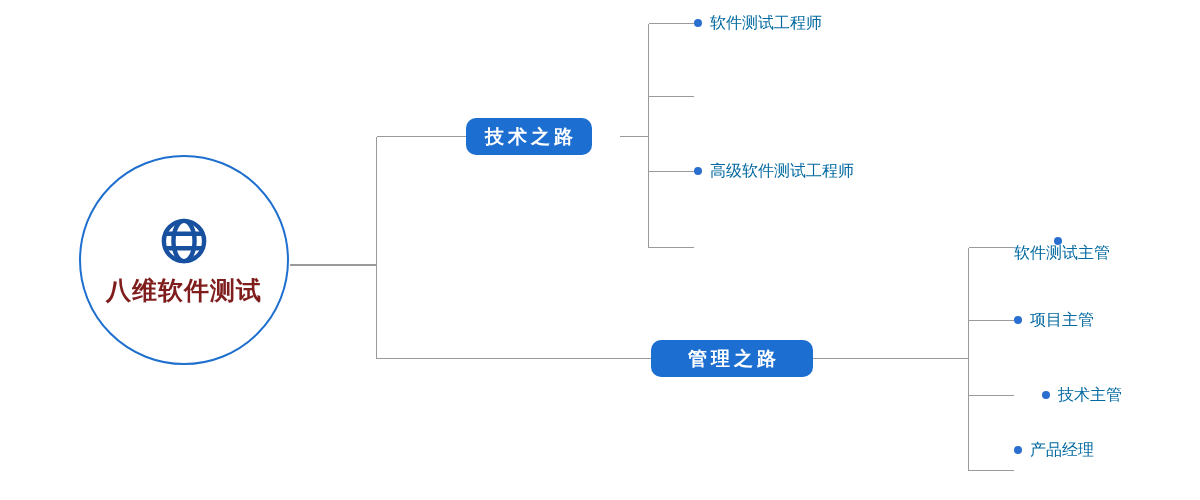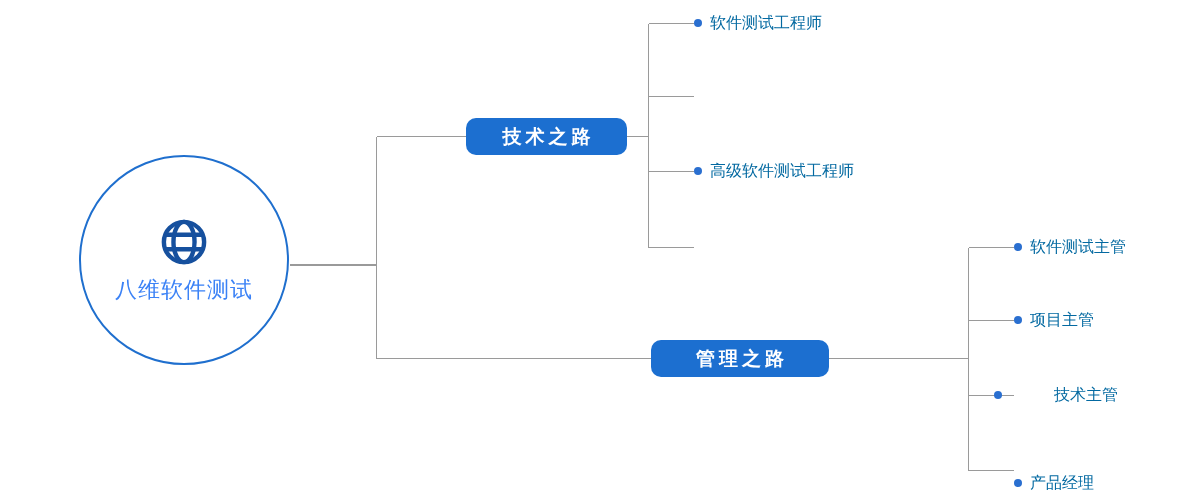--- a/index.html
+++ b/index.html
@@ -42,23 +42,23 @@
     align-items: center;
     justify-content: center;
   }
   .root-icon {
     width: 46px;
     height: 46px;
     margin-bottom: 14px;
     display: block;
   }
   .root-label {
-    font-size: 22px;
-    font-weight: normal;
-    color: #3b82f6;
+    font-size: 25px;
+    font-weight: bold;
+    color: #7f1d1d;
     letter-spacing: 1px;
     line-height: 1;
     white-space: nowrap;
   }
 
   
   .badge {
     position: absolute;
     background: #1c6fd0;
     color: #ffffff;
@@ -69,27 +69,27 @@
     border-radius: 10px;
     display: flex;
     align-items: center;
     justify-content: center;
     white-space: nowrap;
     box-sizing: border-box;
   }
   .badge-tech {
     left: 466px;
     top: 118px;
-    width: 161px;
+    width: 126px;
     height: 37px;
   }
   .badge-mgmt {
     left: 651px;
     top: 340px;
-    width: 178px;
+    width: 162px;
     height: 37px;
   }
 
   
   .leaf {
     position: absolute;
     display: flex;
     align-items: center;
     white-space: nowrap;
     height: 20px;
@@ -161,30 +161,30 @@
 
   <div class="leaf" style="left:694px; top:23px;">
     <span class="leaf-dot"></span>
     <span class="leaf-label">软件测试工程师</span>
   </div>
   <div class="leaf" style="left:694px; top:171px;">
     <span class="leaf-dot"></span>
     <span class="leaf-label">高级软件测试工程师</span>
   </div>
 
-  <div class="leaf" style="left:1014px; top:247px;">
+  <div class="leaf" style="left:1014px; top:247px;flex-direction:column;">
     <span class="leaf-dot"></span>
     <span class="leaf-label">软件测试主管</span>
   </div>
   <div class="leaf" style="left:1014px; top:320px;">
     <span class="leaf-dot"></span>
     <span class="leaf-label">项目主管</span>
   </div>
-  <div class="leaf" style="left:994px; top:395px;gap:44px;">
+  <div class="leaf" style="left:1042px; top:395px;">
     <span class="leaf-dot"></span>
     <span class="leaf-label">技术主管</span>
   </div>
-  <div class="leaf" style="left:1014px; top:483px;">
+  <div class="leaf" style="left:1014px; top:450px;">
     <span class="leaf-dot"></span>
     <span class="leaf-label">产品经理</span>
   </div>
 
 </div>
 
 </body></html>

